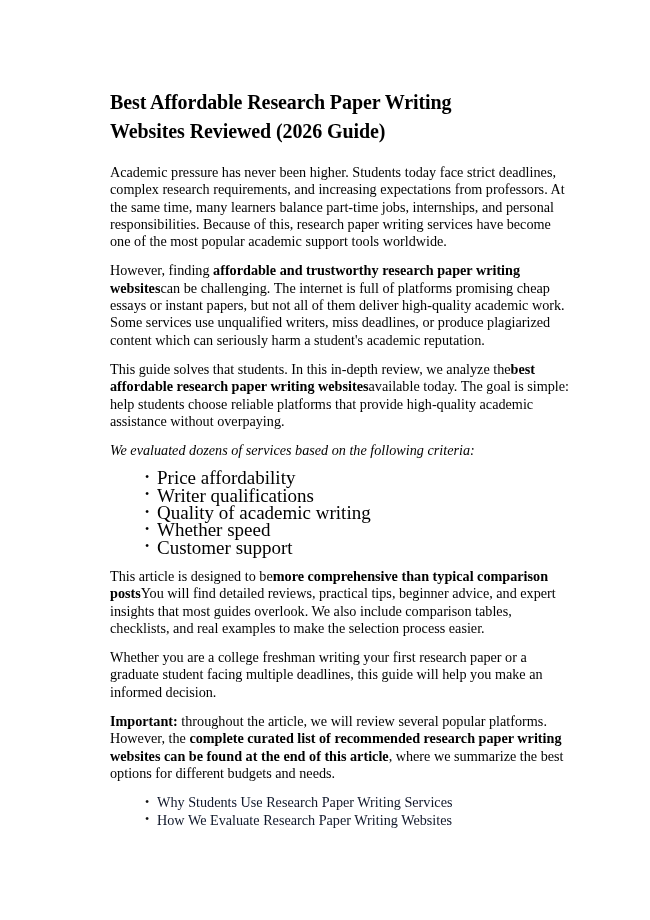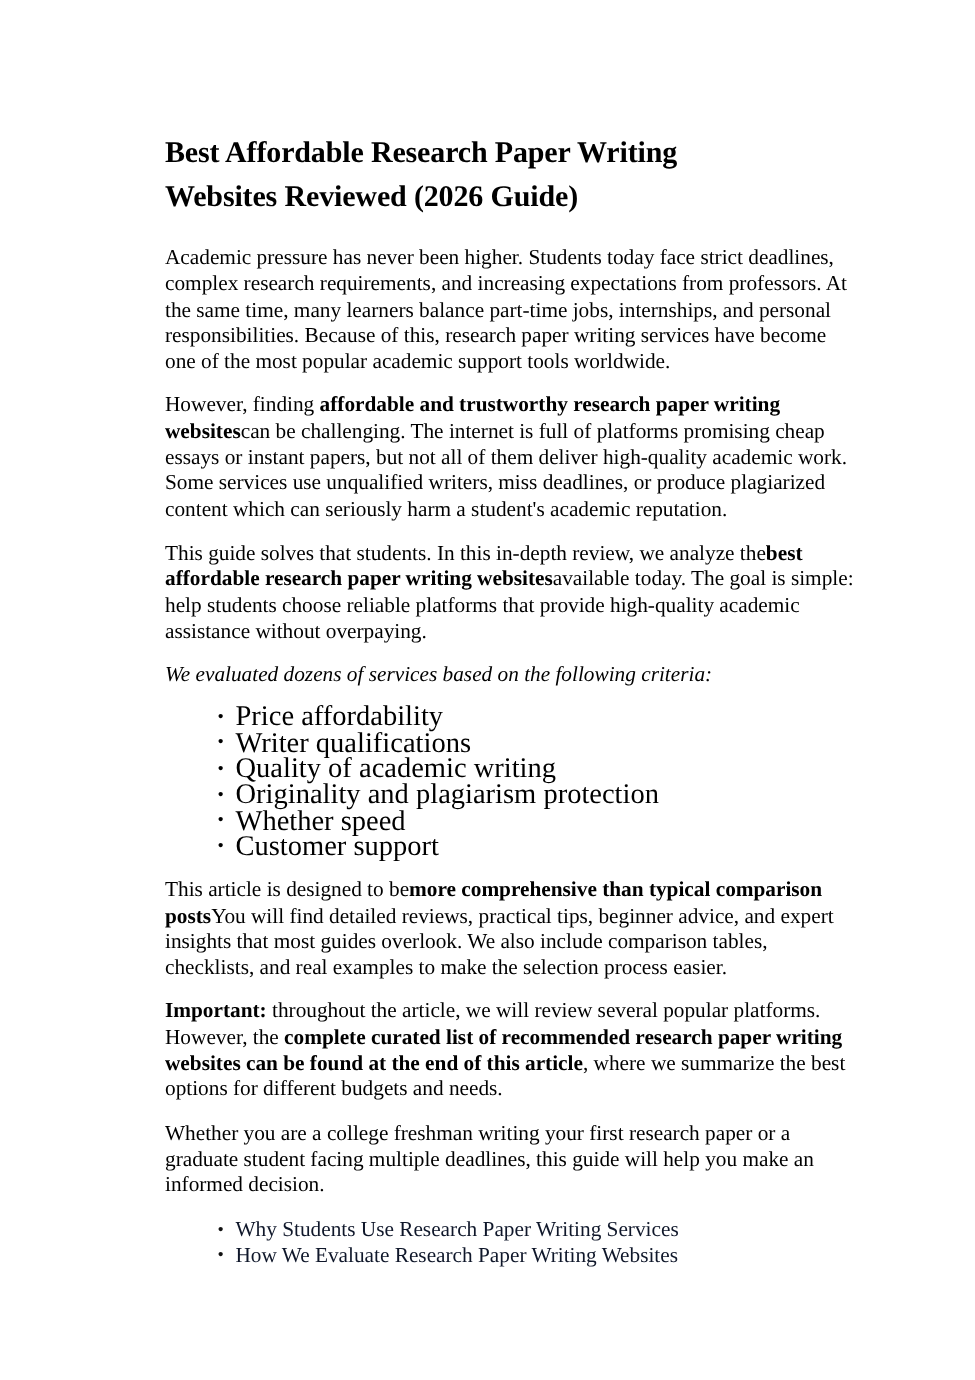--- a/index.html
+++ b/index.html
@@ -109,30 +109,29 @@
   <p class="para"><span>However, finding </span><b>affordable and trustworthy research paper writing websites</b><span>can be challenging. The internet is full of platforms promising  cheap essays  or  instant papers,  but not all of them deliver high-quality academic work. Some services use unqualified writers, miss deadlines, or produce plagiarized content     which can seriously harm a student's academic reputation.</span></p>
 
   <p class="para"><span>This guide solves that students. In this in-depth review, we analyze the</span><b>best affordable research paper writing websites</b><span>available today. The goal is simple: help students choose reliable platforms that provide high-quality academic assistance without overpaying.</span></p>
 
   <p class="para tight">We evaluated dozens of services based on the following criteria:</p>
 
   <ul class="criteria">
     <li>Price affordability</li>
     <li>Writer qualifications</li>
     <li>Quality of academic writing</li>
-    <li>Originality and plagiarism protection</li>
     <li>Whether speed</li>
     <li>Customer support</li>
   </ul>
 
   <p class="para"><span>This article is designed to be</span><b>more comprehensive than typical comparison posts</b><span>You will find detailed reviews, practical tips, beginner advice, and expert insights that most guides overlook. We also include comparison tables, checklists, and real examples to make the selection process easier.</span></p>
 
+  <p class="para">Whether you are a college freshman writing your first research paper or a graduate student facing multiple deadlines, this guide will help you make an informed decision.</p>
+
   <p class="para"><b>Important:</b><span> throughout the article, we will review several popular platforms. However, the </span><b>complete curated list of recommended research paper writing websites can be found at the end of this article</b><span>, where we summarize the best options for different budgets and needs.</span></p>
-
-  <p class="para">Whether you are a college freshman writing your first research paper or a graduate student facing multiple deadlines, this guide will help you make an informed decision.</p>
 
 
   <ul class="toc">
     <li><a href="#">Why Students Use Research Paper Writing Services</a></li>
     <li><a href="#">How We Evaluate Research Paper Writing Websites</a></li>
 
   </ul>
 
 </div>
 

